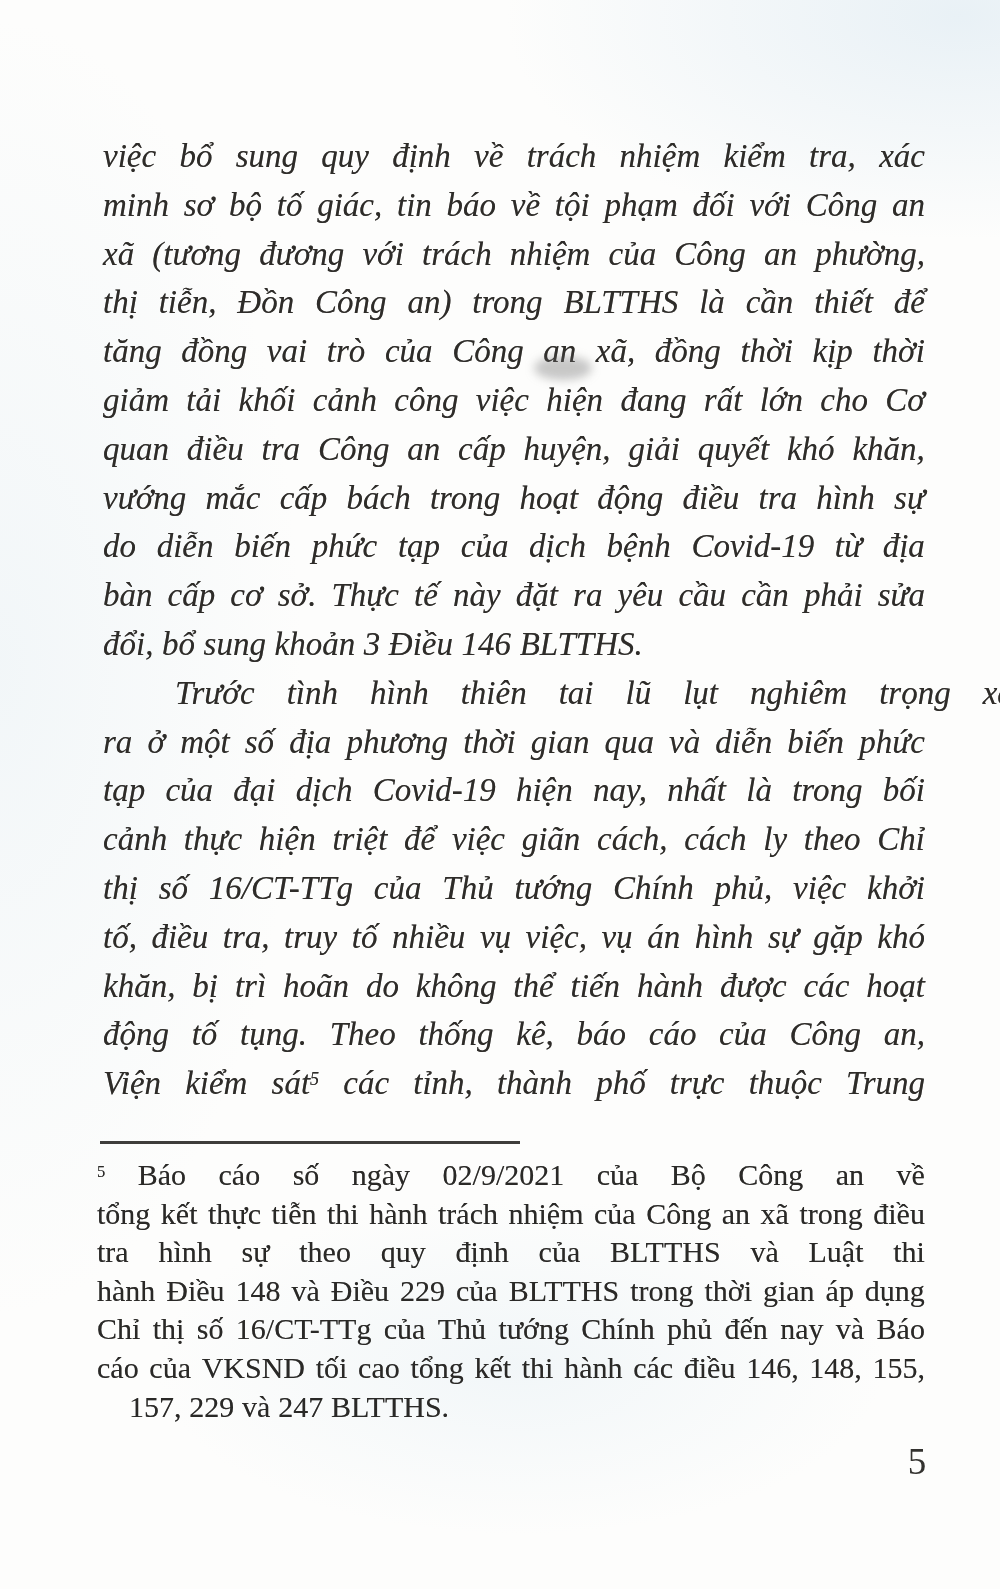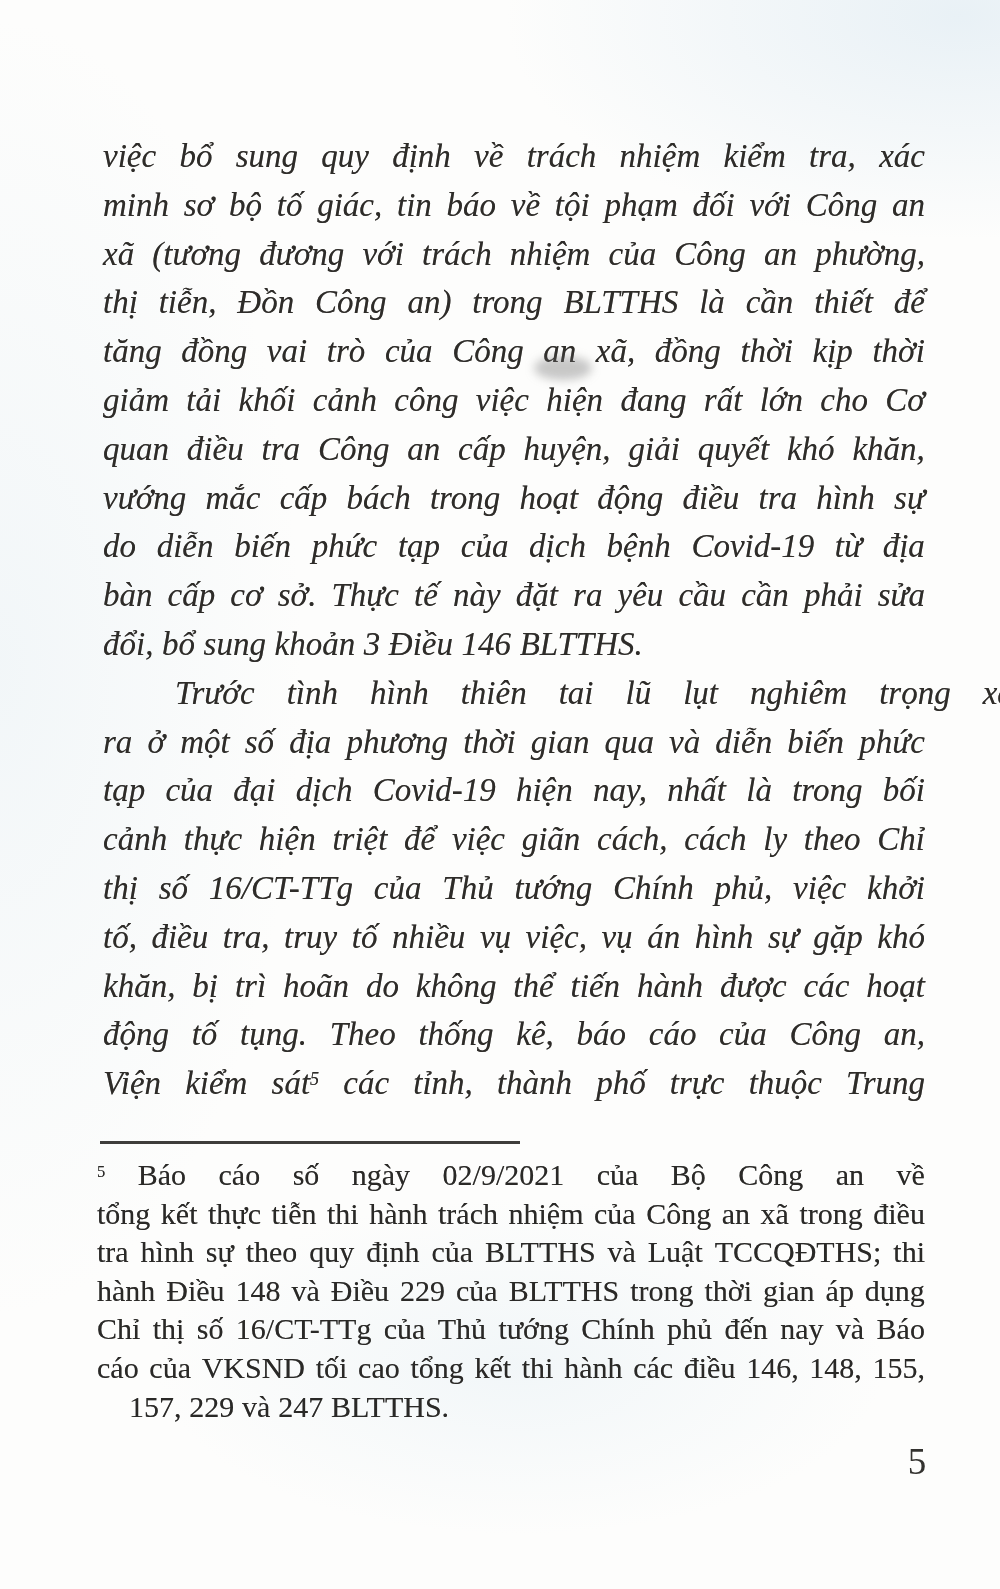--- a/index.html
+++ b/index.html
@@ -406,21 +406,20 @@
         <span class="w">tra</span>
         <span class="w">hình</span>
         <span class="w">sự</span>
         <span class="w">theo</span>
         <span class="w">quy</span>
         <span class="w">định</span>
         <span class="w">của</span>
         <span class="w">BLTTHS</span>
         <span class="w">và</span>
         <span class="w">Luật</span>
-        <span class="w">TCCQĐTHS;</span>
         <span class="w">thi</span>
       </div>
       <div class="fline">
         <span class="w">hành</span>
         <span class="w">Điều</span>
         <span class="w">148</span>
         <span class="w">và</span>
         <span class="w">Điều</span>
         <span class="w">229</span>
         <span class="w">của</span>

